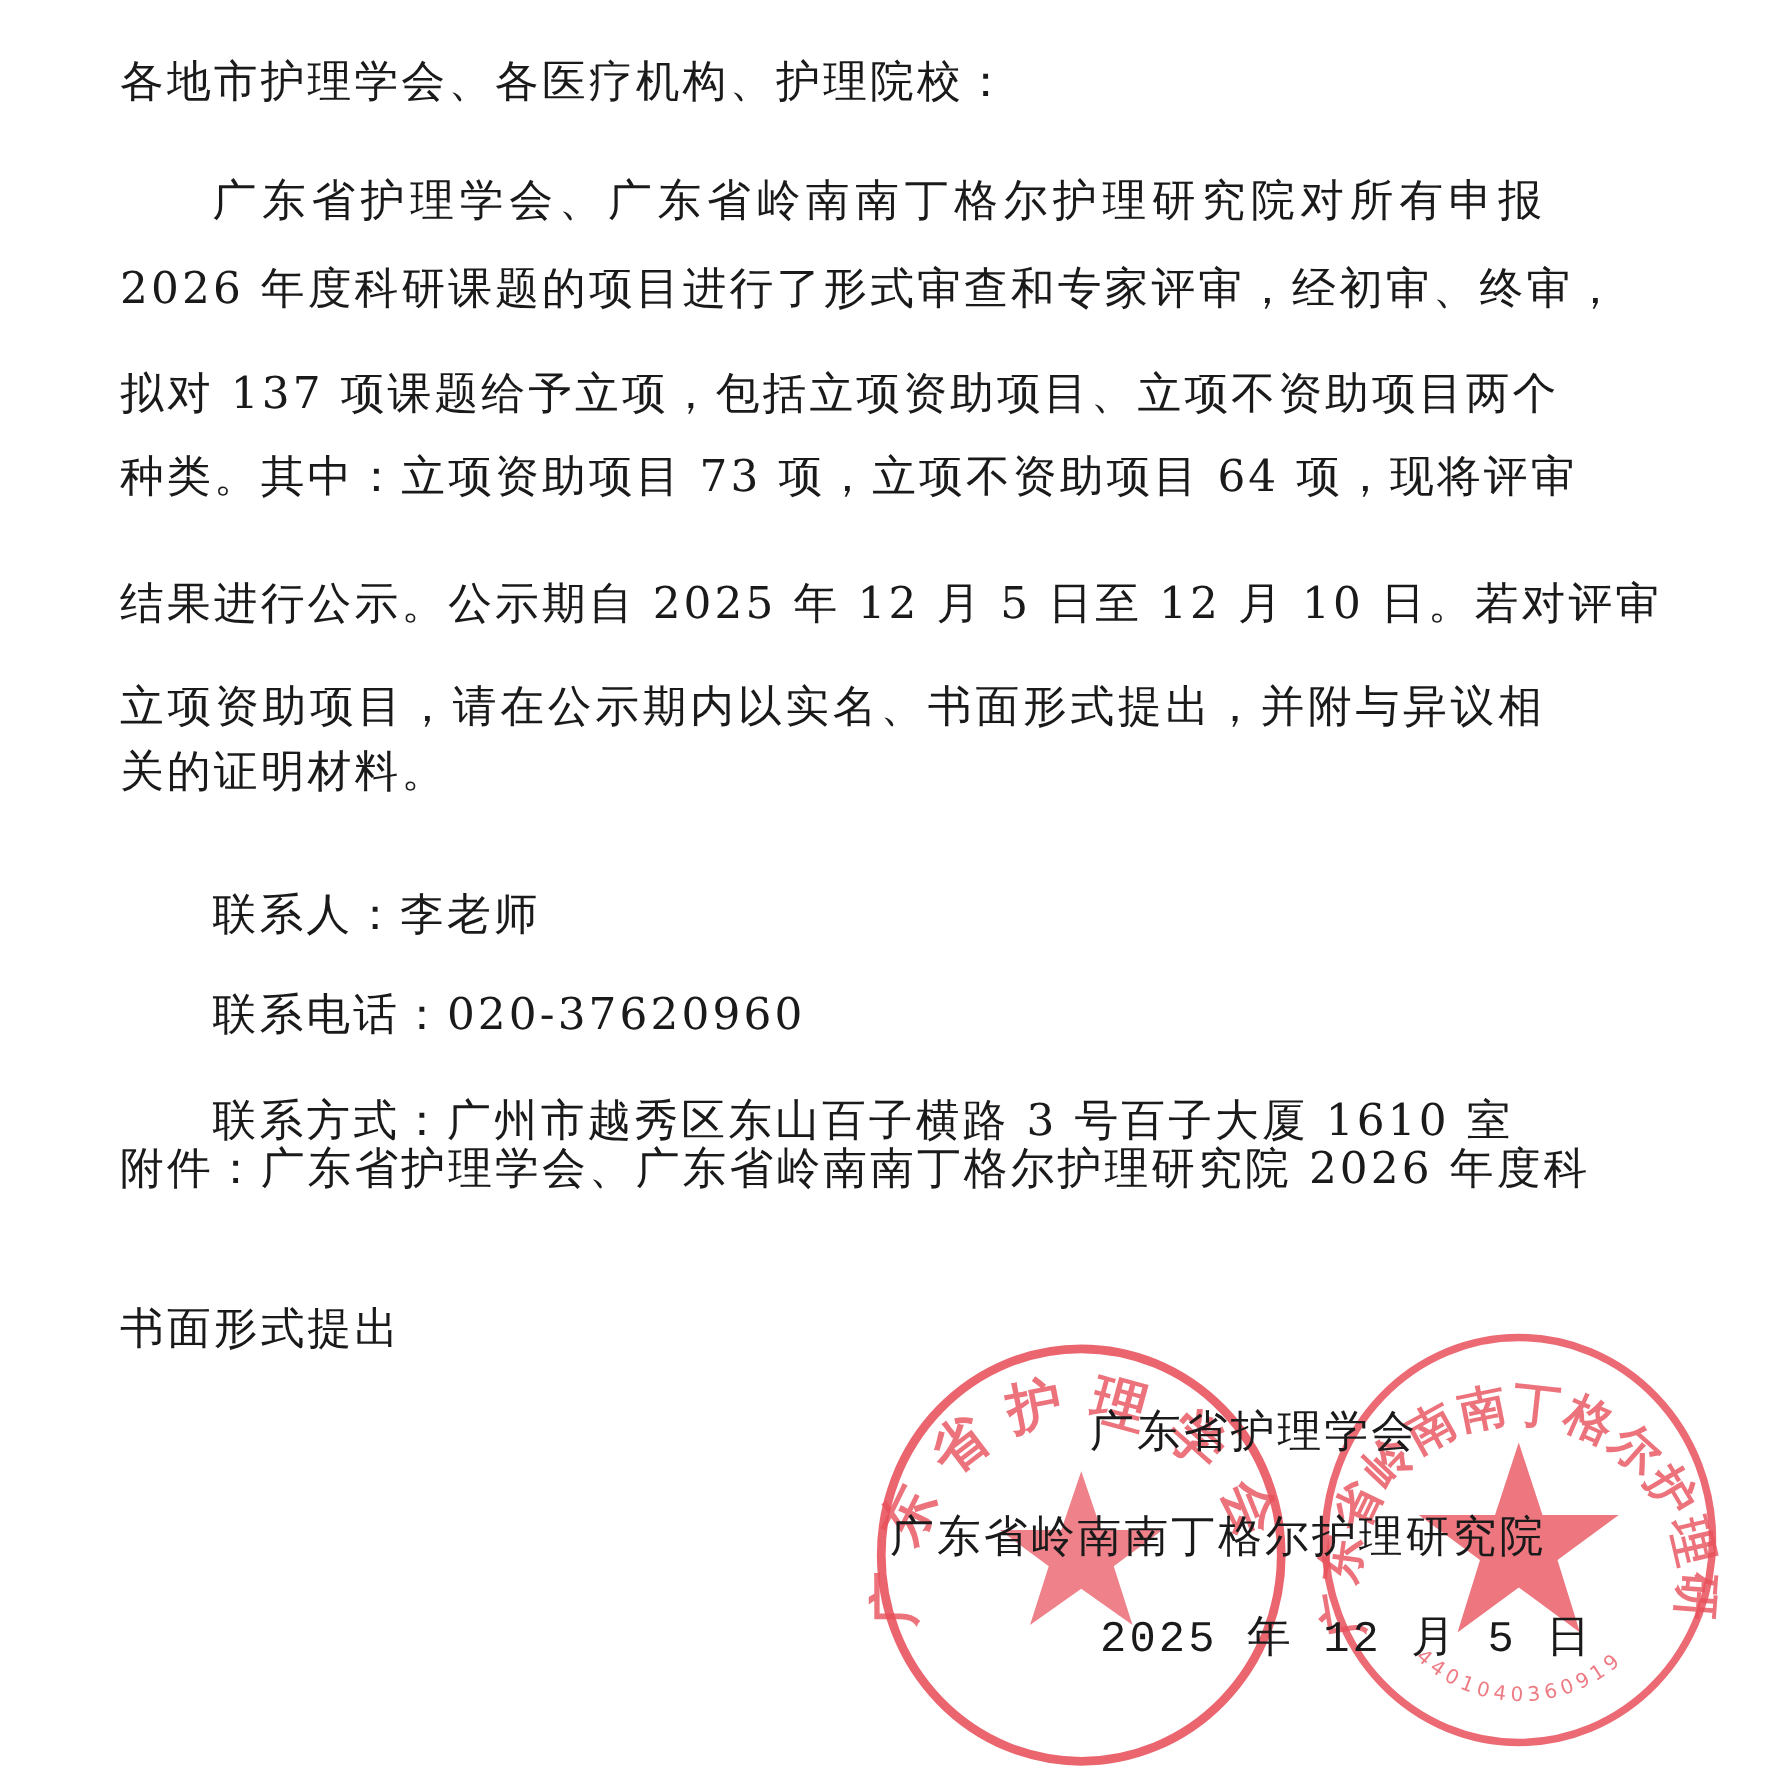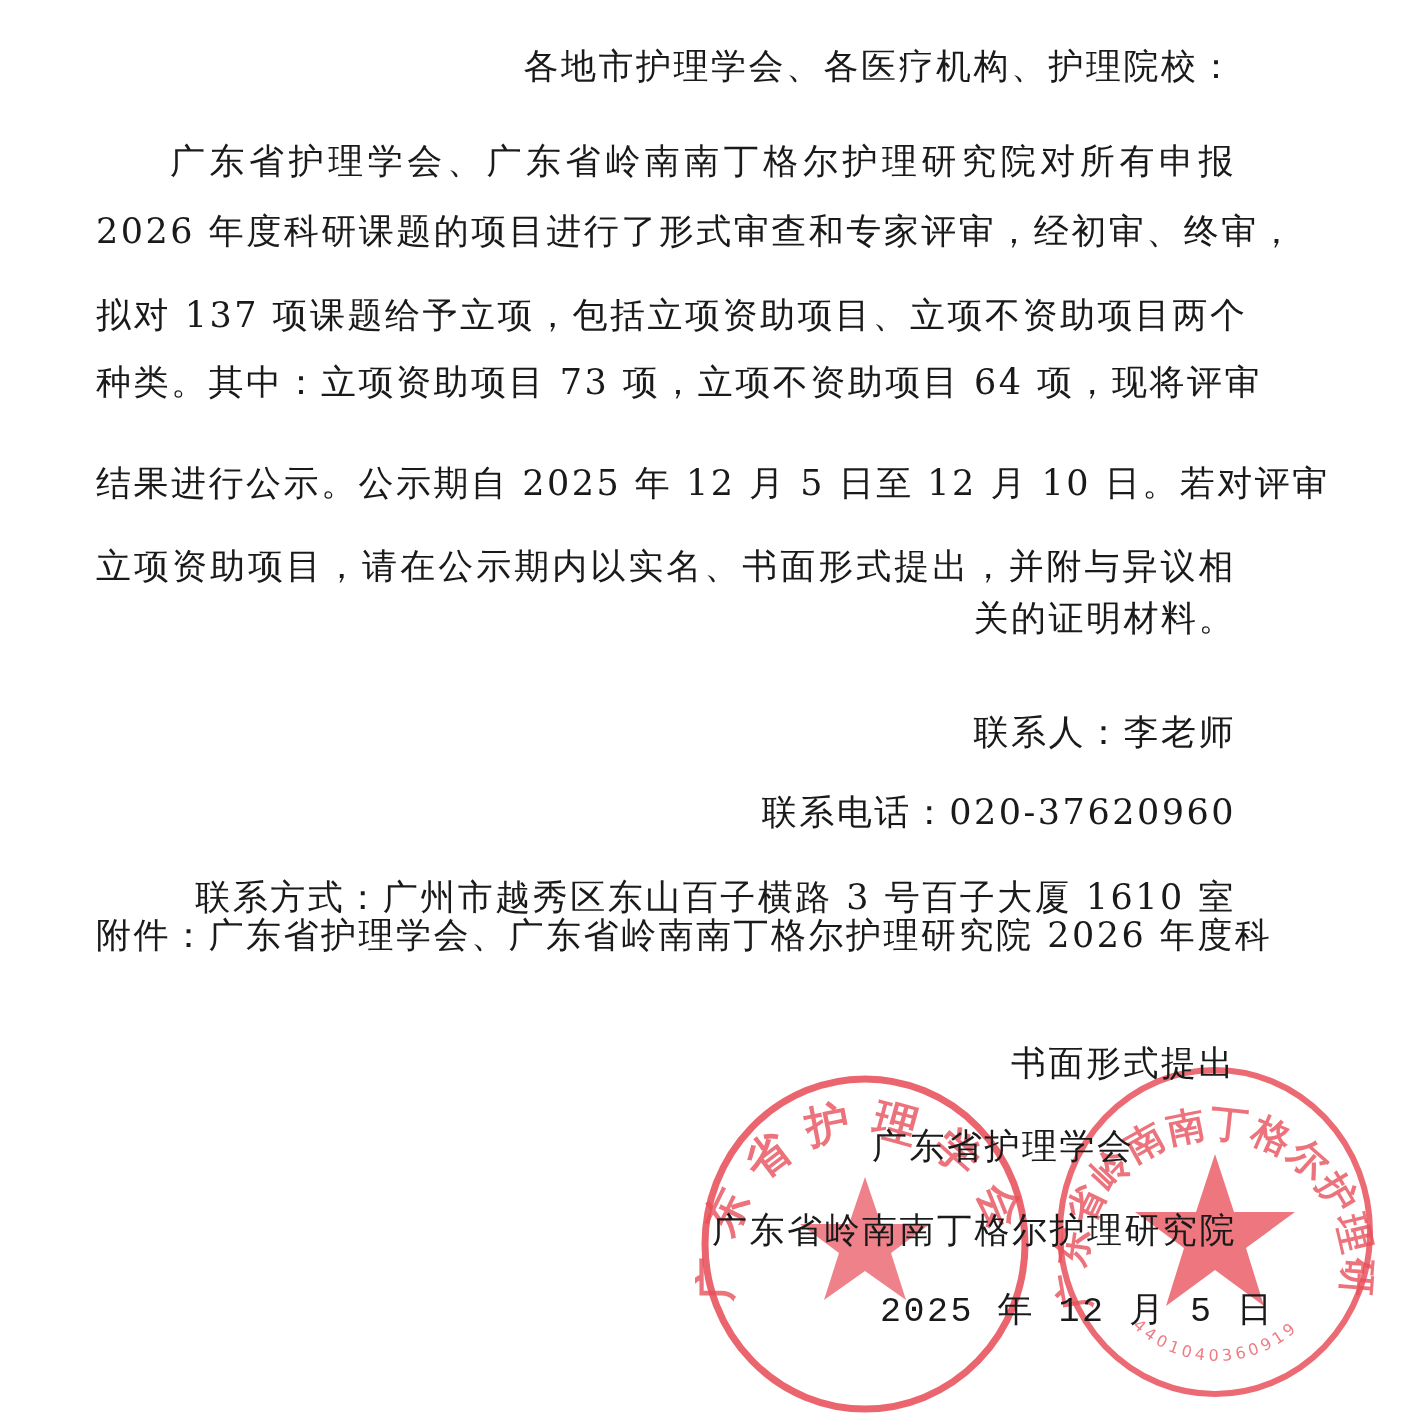--- a/index.html
+++ b/index.html
@@ -1,19 +1,19 @@
 <!DOCTYPE html>
 <html><head>
 <meta charset="utf-8">
 <style>
   html, body { margin:0; padding:0; background:#ffffff; }
   body { width:1416px; height:1416px; position:relative; overflow:hidden;
          font-family: "DejaVu Serif", "Liberation Serif", serif; color:#1a1a1a; }
   .line { position:absolute; left:96px; width:1140px; font-size:35px; line-height:40px;
-          white-space:nowrap; letter-spacing:2.5px; z-index:2;text-align:right; }
+          white-space:nowrap; letter-spacing:2.5px; z-index:2; }
   .justify { text-align:justify; text-align-last:justify; }
   .indent { left:170px; width:1066px; }
   .stamp { position:absolute; z-index:1; }
   .sig { position:absolute; font-size:35px; line-height:40px; white-space:nowrap; letter-spacing:2.5px; z-index:3; }
 </style>
 </head>
 <body>
 
 <div class="line" style="top:46px;">各地市护理学会、各医疗机构、护理院校：</div>
 

